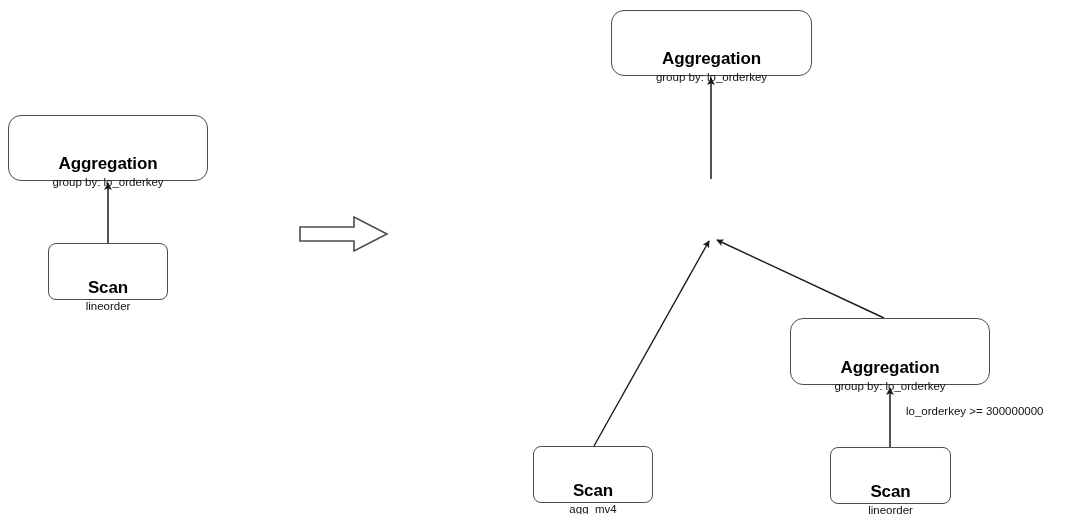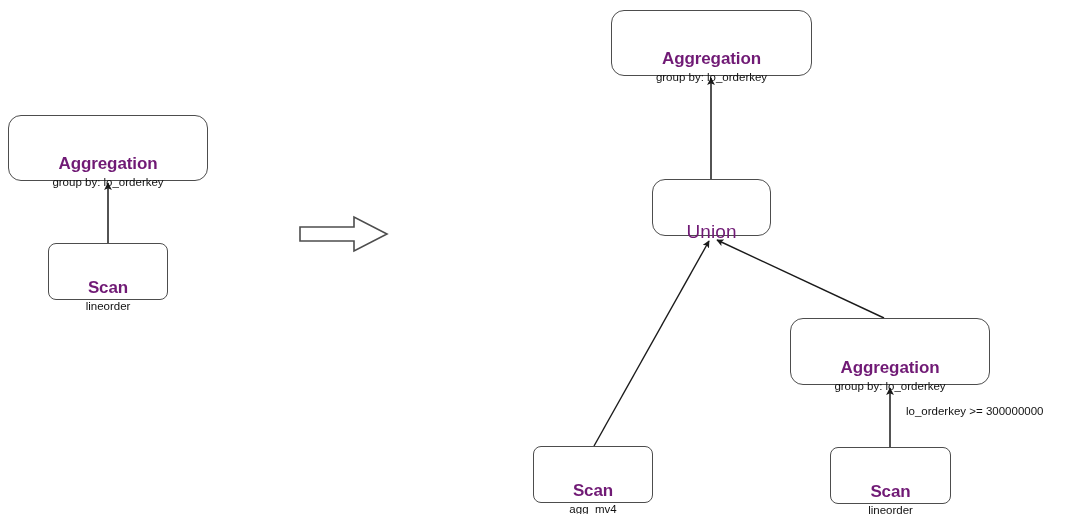--- a/index.html
+++ b/index.html
@@ -41,21 +41,21 @@
   .node.rounded {
     border-radius: 13px;
   }
   .node.sharp {
     border-radius: 8px;
   }
   .node-title {
     font-weight: bold;
     font-size: 17px;
     line-height: 20px;
-    color: #701a75;
+    color: #000000;
     letter-spacing: -0.1px;
     margin-top: 48px;
   }
   .node-title.plain {
     font-weight: normal;
     font-size: 19px;
     letter-spacing: 0.1px;
   }
   .node-sub {
     font-weight: normal;
@@ -112,23 +112,20 @@
   <div class="node sharp" style="left:48px; top:243px; width:120px; height:57px;">
     <div class="node-title">Scan</div>
     <div class="node-sub">lineorder</div>
   </div>
 
   <div class="node rounded" style="left:611px; top:10px; width:201px; height:66px;">
     <div class="node-title">Aggregation</div>
     <div class="node-sub">group by: lo_orderkey</div>
   </div>
 
-  <div class="node rounded" style="left:652px; top:179px; width:119px; height:57px;">
-    <div class="node-title plain">Union</div>
-  </div>
 
   <div class="node sharp" style="left:533px; top:446px; width:120px; height:57px;">
     <div class="node-title">Scan</div>
     <div class="node-sub">agg_mv4</div>
   </div>
 
   <div class="node rounded" style="left:790px; top:318px; width:200px; height:67px;">
     <div class="node-title">Aggregation</div>
     <div class="node-sub">group by: lo_orderkey</div>
   </div>

